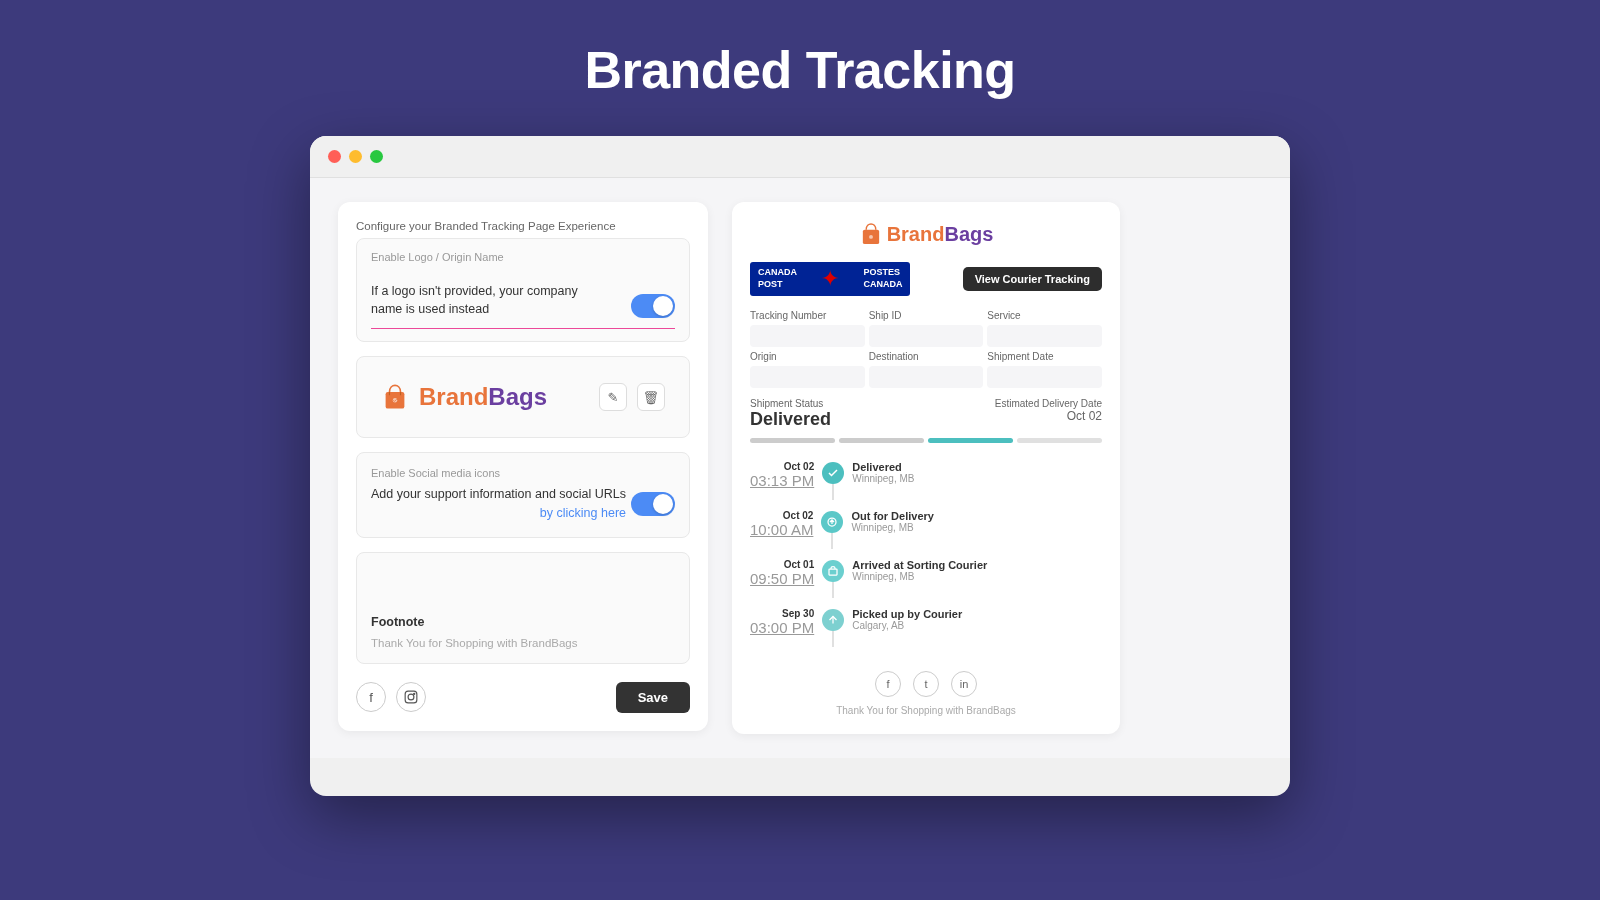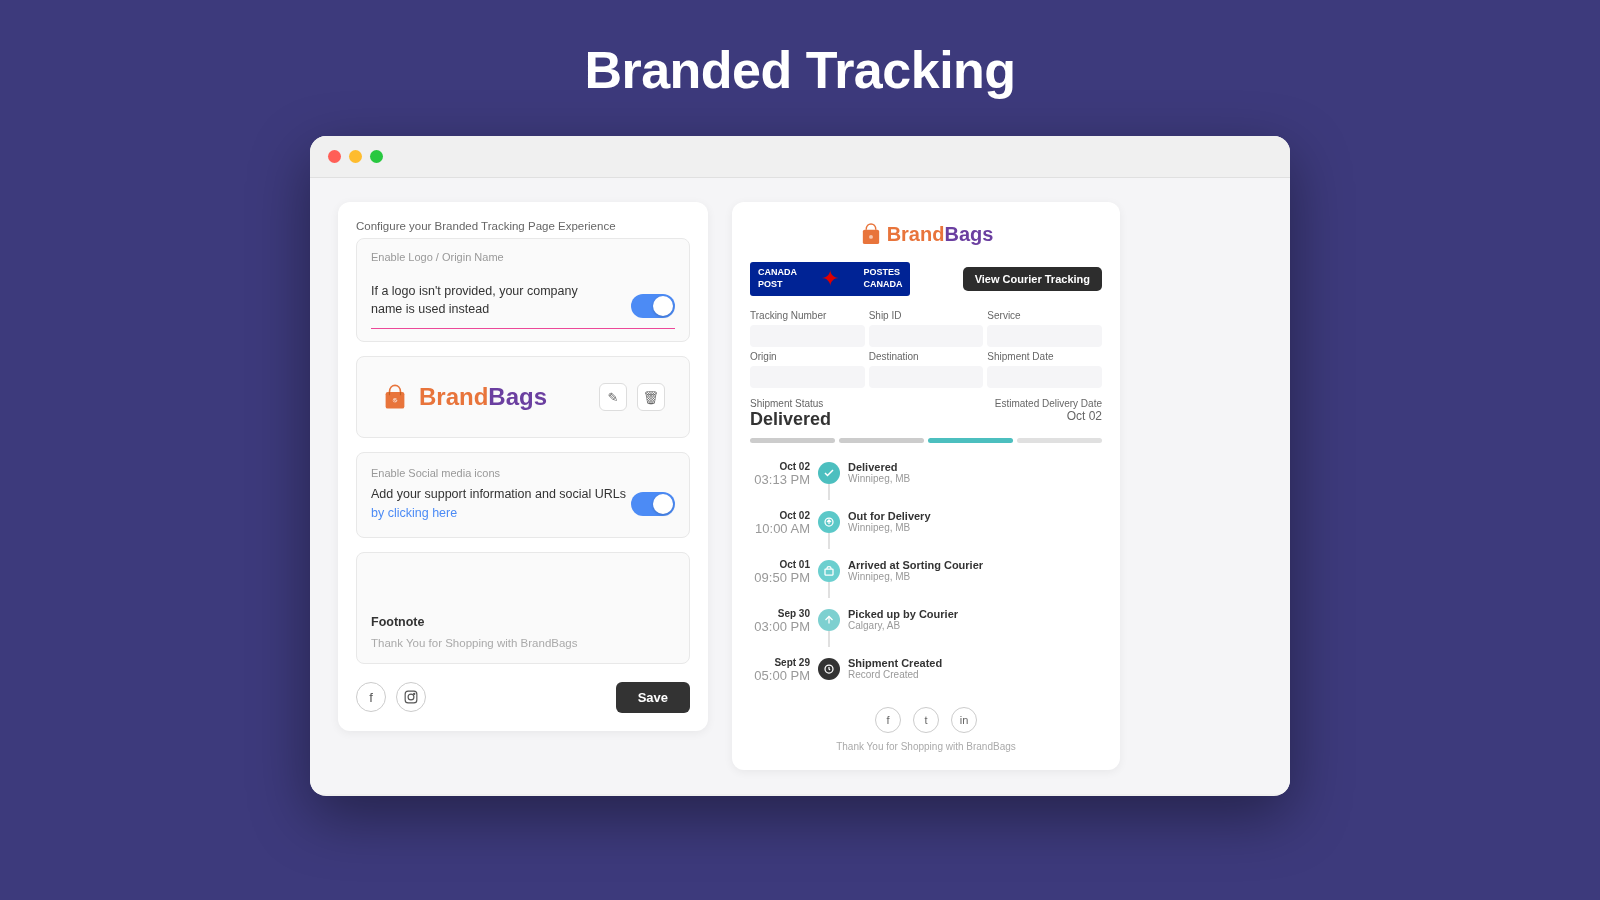--- a/index.html
+++ b/index.html
@@ -351,22 +351,23 @@
     .event-date {
       text-align: right;
       min-width: 60px;
     }
     .event-date .date {
       font-size: 10px;
       font-weight: 600;
       color: #333;
     }
     .event-date .time {
-      font-size: 13px;
+      font-size: 15px;
       color: #999;
+      text-decoration: underline;
     }
     .event-icon {
       width: 22px;
       height: 22px;
       border-radius: 50%;
       display: flex;
       align-items: center;
       justify-content: center;
       flex-shrink: 0;
       margin-top: 1px;
@@ -465,21 +466,21 @@
           </div>
         </div>
         <div class="logo-actions">
           <div class="icon-btn">✎</div>
           <div class="icon-btn">🗑</div>
         </div>
       </div>
 
       <div class="social-section">
         <div class="social-label">Enable Social media icons</div>
-        <div style="display:flex;align-items:center;justify-content:space-between;">
+        <div style="display:flex;align-items:center;justify-content:space-between;text-align:right;">
           <div class="social-text">
             <span>Add your support information and social URLs</span><br>
             <span class="link">by clicking here</span>
           </div>
           <div class="toggle"></div>
         </div>
       </div>
 
       <div class="footnote-section">
         <div class="footnote-label">Footnote</div>
@@ -648,38 +649,20 @@
               </svg>
             </div>
             <div class="vertical-line" style="margin-left:0;width:2px;"></div>
           </div>
           <div class="event-detail">
             <div class="event-title">Picked up by Courier</div>
             <div class="event-loc">Calgary, AB</div>
           </div>
         </div>
 
-        <div class="event-row">
-          <div class="event-date">
-            <div class="date">Sept 29</div>
-            <div class="time">05:00 PM</div>
-          </div>
-          <div style="display:flex;flex-direction:column;align-items:center;">
-            <div class="event-icon icon-created">
-              <svg width="12" height="12" viewBox="0 0 24 24" fill="none" stroke="white" stroke-width="2.5">
-                <circle cx="12" cy="12" r="8"></circle>
-                <path d="M12 8 L12 12 L14 14"></path>
-              </svg>
-            </div>
-          </div>
-          <div class="event-detail">
-            <div class="event-title">Shipment Created</div>
-            <div class="event-loc">Record Created</div>
-          </div>
-        </div>
 
       </div>
 
       <div class="rp-footer-icons">
         <div class="rp-footer-icon">f</div>
         <div class="rp-footer-icon">t</div>
         <div class="rp-footer-icon">in</div>
       </div>
       <div class="rp-footer-text">Thank You for Shopping with BrandBags</div>
     </div>

